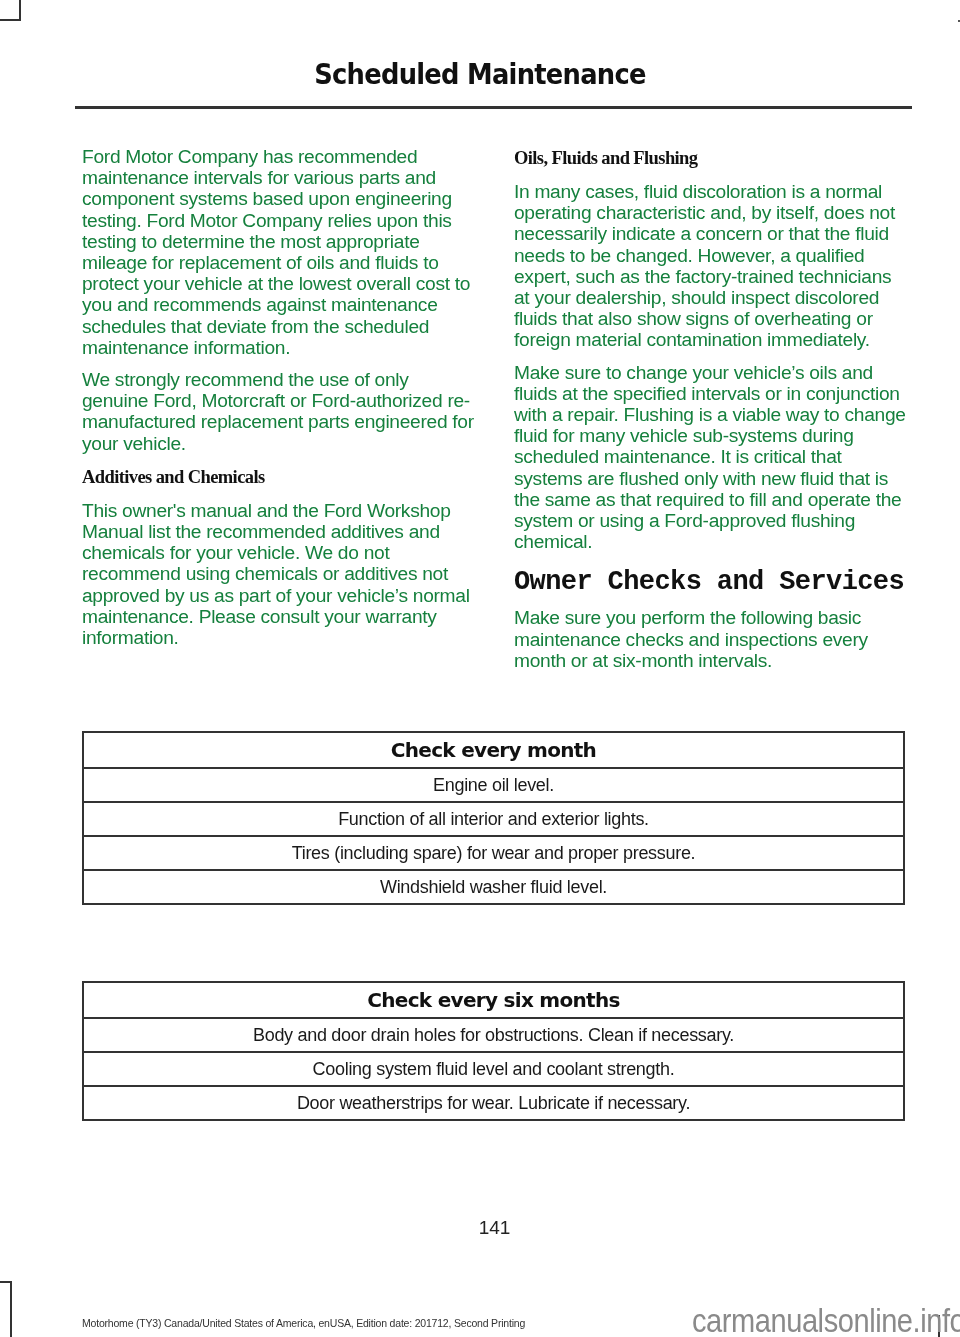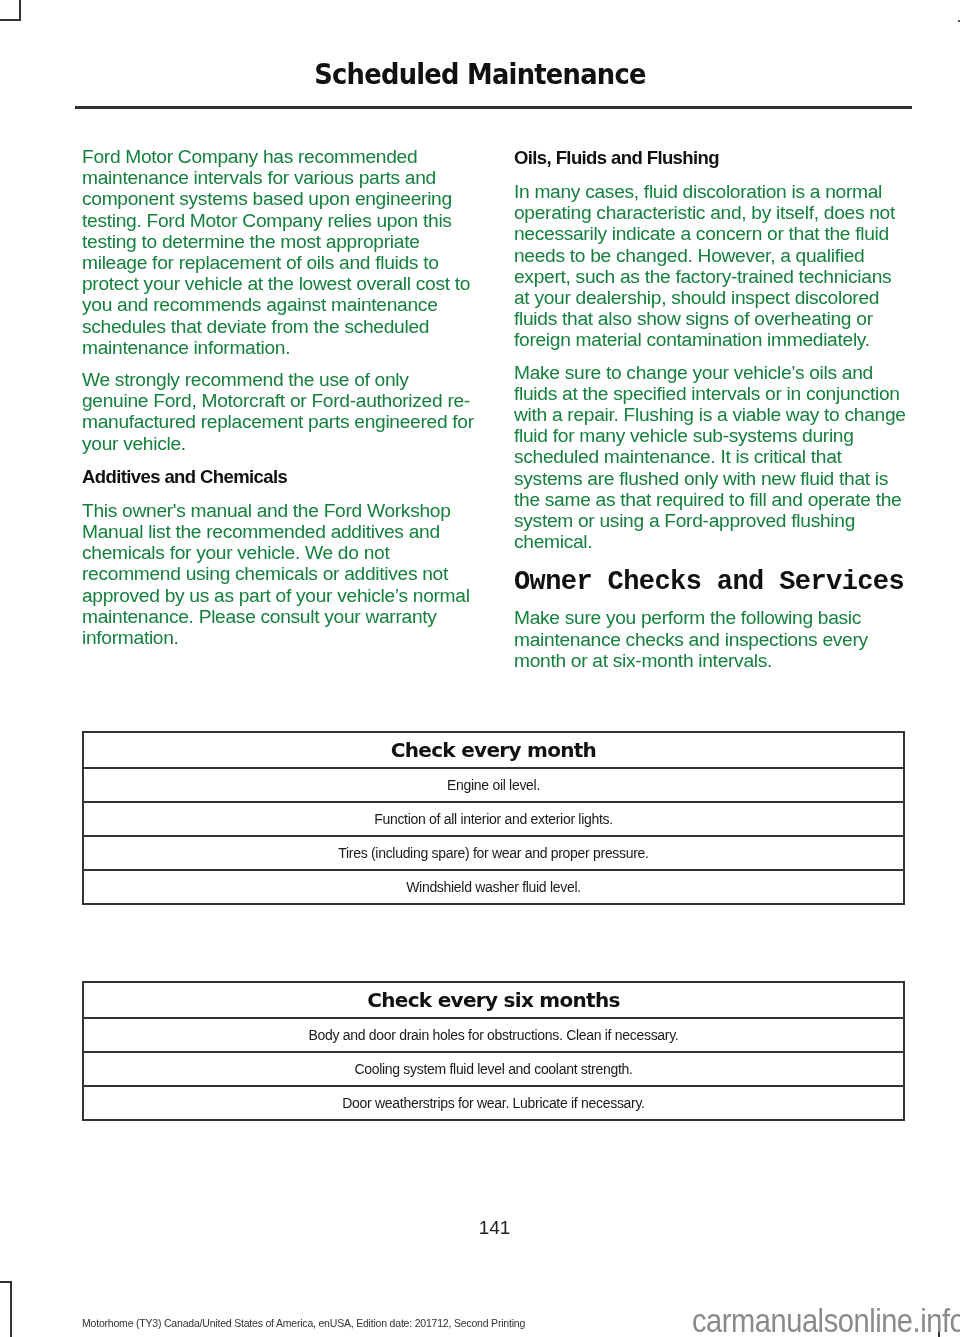--- a/index.html
+++ b/index.html
@@ -18,27 +18,27 @@
                 letter-spacing: -0.8px; color: #111; transform: scaleX(0.92); }
   .title-rule { position: absolute; left: 75px; width: 837px; top: 106px; height: 3px; background: #333; }
 
   .col { position: absolute; top: 146px; width: 395px; }
   .col-left { left: 82px; }
   .col-right { left: 514px; width: 396px; }
 
   p.body { margin: 0 0 11px 0; font-size: 19.2px; line-height: 21.2px; letter-spacing: -0.3px;
            color: #15803d; }
   h3.subhead { margin: 0 0 11px 0; font-size: 18.5px; line-height: 24px; font-weight: bold;
-               font-family: Liberation Sans, sans-serif; letter-spacing: -0.6px; color: #111; }
+               font-family: Liberation Serif, serif; letter-spacing: -0.6px; color: #111; }
   h2.section { margin: 17px 0 12px 0; font-size: 27px; line-height: 26px; font-weight: bold;
                font-family: Liberation Mono, monospace; letter-spacing: -0.6px; color: #111; }
 
   table.checks { position: absolute; left: 82px; width: 823px; border-collapse: collapse; }
   table.checks th, table.checks td { border: 2px solid #333; text-align: center; height: 32px;
-               padding: 0; font-size: 14px; letter-spacing: -0.3px; color: #1a1a1a; }
+               padding: 0; font-size: 18px; letter-spacing: -0.3px; color: #1a1a1a; }
   table.checks th { font-weight: bold; font-size: 20px; height: 34px; font-family: "DejaVu Sans", sans-serif;
                letter-spacing: -0.7px; color: #111; }
   #table-monthly { top: 731px; }
   #table-sixmonth { top: 981px; }
 
   .page-number { position: absolute; left: 0; right: 0; top: 1217px; text-align: center;
                  font-size: 19px; color: #222; padding-left: 29px; }
   .footer-text { position: absolute; left: 82px; top: 1317px; font-size: 10.5px; color: #333;
                  letter-spacing: -0.2px; }
   .watermark { position: absolute; left: 692px; top: 1302px; font-size: 33px; color: #8a8a8a;

